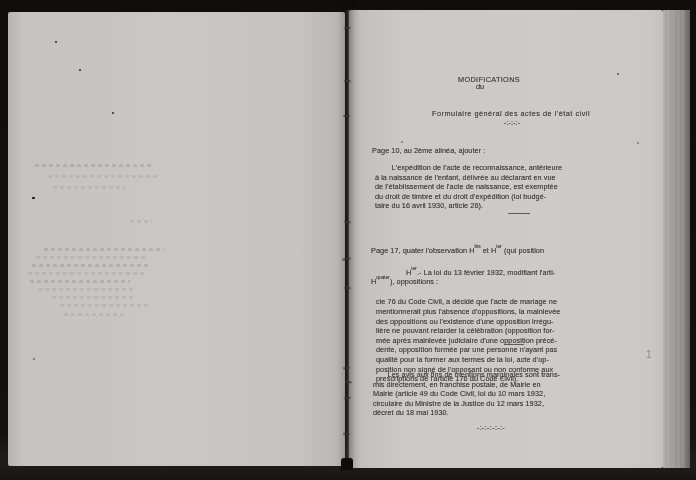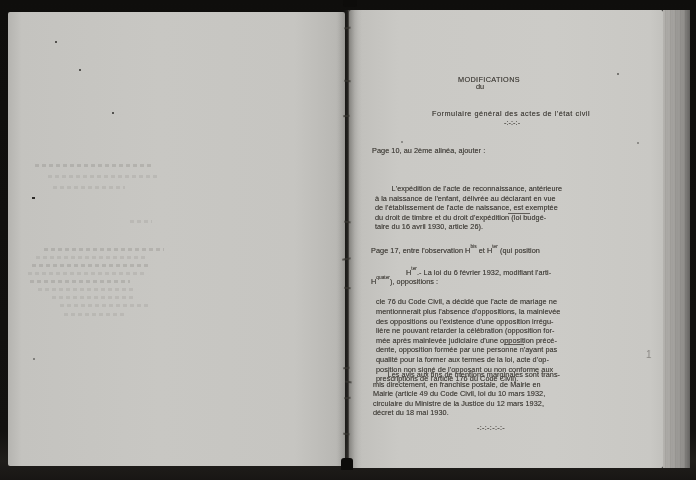--- a/index.html
+++ b/index.html
@@ -90,33 +90,33 @@
   </div>
 
   <div class="page page-right">
 
     <div class="t title" style="left:109px; top:65px;">MODIFICATIONS</div>
     <div class="t" style="left:127px; top:72px;">du</div>
     <div class="t subtitle" style="left:48px;  top:99px;margin-left:35px;">Formulaire général des actes de l'état civil</div>
     <div class="t" style="left:155px; top:108px;">-:-:-:-</div>
 
     <div class="t" style="left:23px; top:136px;">Page 10, au 2ème alinéa, ajouter :</div>
-    <div class="t" style="left:26px; top:153px;margin-top:21px;">        L'expédition de l'acte de reconnaissance, antérieure
+    <div class="t" style="left:26px; top:153px;">        L'expédition de l'acte de reconnaissance, antérieure
 à la naissance de l'enfant, délivrée au déclarant en vue
 de l'établissement de l'acte de naissance, est exemptée
 du droit de timbre et du droit d'expédition (loi budgé-
 taire du 16 avril 1930, article 26).</div>
     <div class="rule" style="left:159px; top:203px; width:22px;"></div>
 
     <div class="t" style="left:22px; top:215px;">
-      <div class="line"><span>Page 17, entre l'observation H</span><sup>bis</sup><span> et H</span><sup>ter</sup><span> (qui position</span></div>
+      <div class="line"><span>Page 17, quater l'observation H</span><sup>bis</sup><span> et H</span><sup>ter</sup><span> (qui position</span></div>
       <div class="line"><span>H</span><sup>quater</sup><span>), oppositions :</span></div>
     </div>
     <div class="t" style="left:27px; top:237px;">
-      <div class="line" style="padding-left:30px;"><span>H</span><sup>ter</sup><span>.- La loi du 6 février 1932, modifiant l'arti-</span></div>
+      <div class="line" style="padding-left:30px;"><span>H</span><sup>ter</sup><span>.- La loi du 13 février 1932, modifiant l'arti-</span></div>
       <div>cle 76 du Code Civil, a décidé que l'acte de mariage ne
 mentionnerait plus l'absence d'oppositions, la mainlevée
 des oppositions ou l'existence d'une opposition irrégu-
 lière ne pouvant retarder la célébration (opposition for-
 mée après mainlevée judiciaire d'une opposition précé-
 dente, opposition formée par une personne n'ayant pas
 qualité pour la former aux termes de la loi, acte d'op-
 position non signé de l'opposant ou non conforme aux
 prescriptions de l'article 176 du Code Civil).</div>
     </div>

